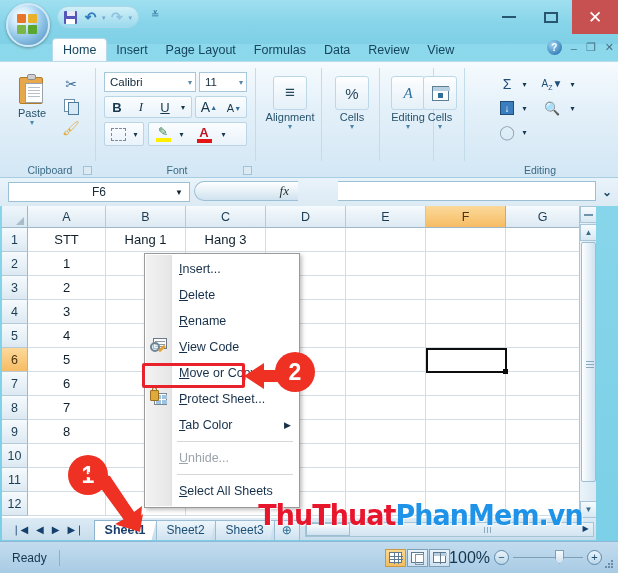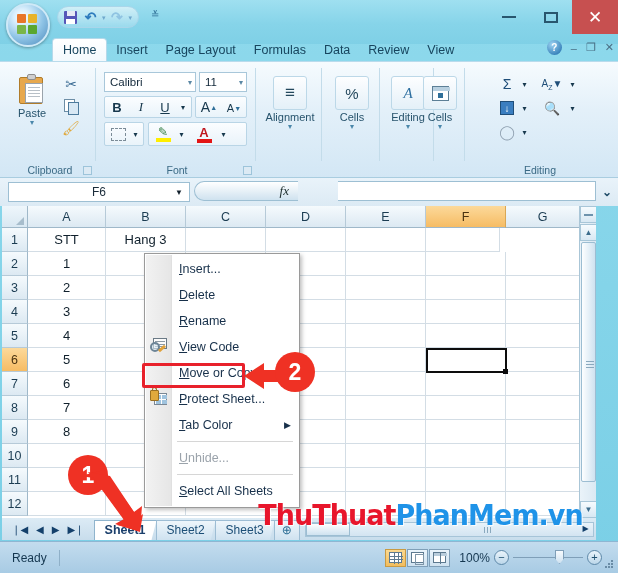--- a/index.html
+++ b/index.html
@@ -290,21 +290,21 @@
   .vbtn { width:21px; height:18px; border:1px solid #7f9fb8; display:flex; align-items:center; justify-content:center; background:linear-gradient(180deg,#eaf4fb,#cfe2f0);}
   .vbtn.on { background: linear-gradient(180deg,#fbd98f,#f2bd5e); border-color:#c99a43; }
   .vb-grid { width:13px;height:11px;background:#fff;border:1px solid #5d7a90;position:relative;}
   .vb-grid::after{content:"";position:absolute;left:0;top:3px;width:13px;height:1px;background:#5d7a90;box-shadow:0 3px 0 #5d7a90;}
   .vb-grid::before{content:"";position:absolute;left:4px;top:0;width:1px;height:11px;background:#5d7a90;box-shadow:4px 0 0 #5d7a90;}
   .vb-page{ width:13px;height:11px;background:#fff;border:1px solid #5d7a90;position:relative;}
   .vb-page::after{content:"";position:absolute;left:3px;top:1px;width:7px;height:9px;border:1px solid #7f96a8;}
   .vb-brk{ width:13px;height:11px;background:#fff;border:1px solid #5d7a90;position:relative;}
   .vb-brk::after{content:"";position:absolute;left:6px;top:0;width:1px;height:11px;background:#5d7a90;}
   .vb-brk::before{content:"";position:absolute;left:0;top:0;width:13px;height:3px;background:#b9cddc;}
-  .zoom-pct { position:absolute; right: 128px; font-size:12px; color:#14364f; }
+  .zoom-pct { position:absolute; right: 128px; font-size:16px; color:#14364f; }
   .zoom-ctl { position:absolute; right: 16px; display:flex; align-items:center; width:108px; justify-content:space-between; }
   .zcircle { width:15px; height:15px; border-radius:50%; border:1px solid #5d88a8; background:linear-gradient(180deg,#eaf4fb,#bcd7ea);
     display:flex;align-items:center;justify-content:center;font-size:11px;color:#20506f;line-height:1;}
   .ztrack { flex:1; height:1px; background:#7f9fb8; margin:0 4px; position:relative; }
   .zhandle { position:absolute; left:42px; top:-7px; width:9px; height:14px; background:linear-gradient(180deg,#f7fbfe,#cfe2f0);
     border:1px solid #7f9fb8; clip-path: polygon(0 0,100% 0,100% 60%,50% 100%,0 60%); }
   .resize-grip { position:absolute; right:3px; bottom:3px; width:10px; height:10px; }
   .resize-grip i { position:absolute; width:2px; height:2px; background:#6a8ca6; }
 
   
@@ -574,20 +574,21 @@
       <div class="rh">8</div>
       <div class="rh">9</div>
       <div class="rh">10</div>
       <div class="rh">11</div>
       <div class="rh">12</div>
     </div>
 
     <div class="cells">
       <div class="crow">
         <div class="cell" style="width:78px;font-weight:normal;">STT</div>
+        <div class="cell" style="width:80px;">Hang 1</div>
         <div class="cell" style="width:80px;">Hang 3</div>
         <div class="cell" style="width:80px;"></div>
         <div class="cell" style="width:80px;"></div>
         <div class="cell" style="width:80px;"></div>
         <div class="cell" style="width:74px;"></div>
       </div>
       <div class="crow">
         <div class="cell" style="width:78px;">1</div>
         <div class="cell" style="width:80px;"></div>
         <div class="cell" style="width:80px;"></div>

